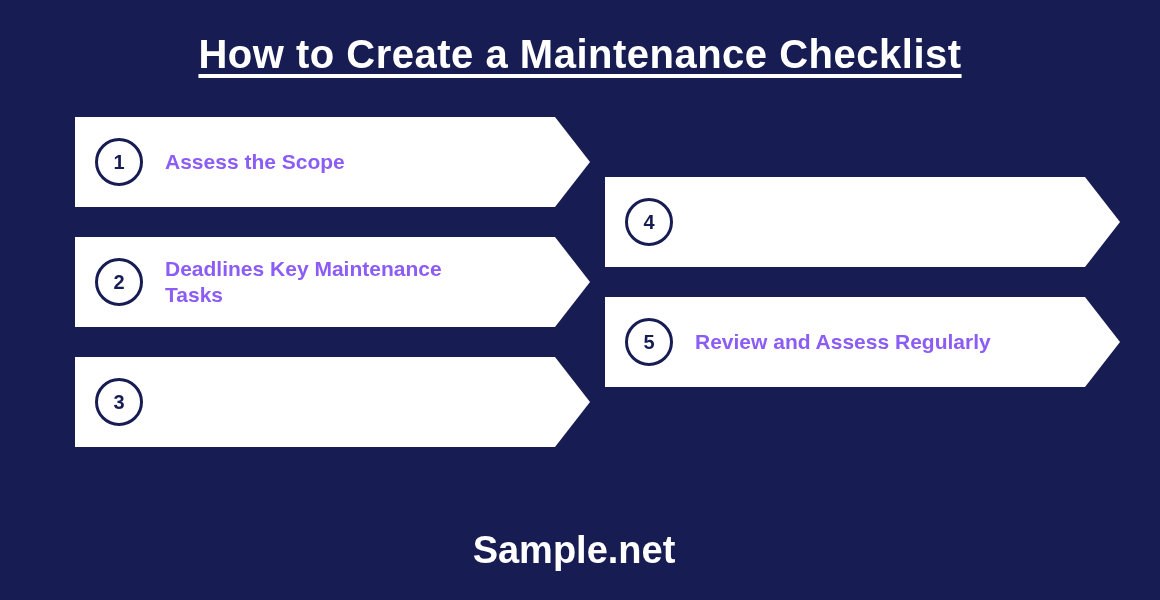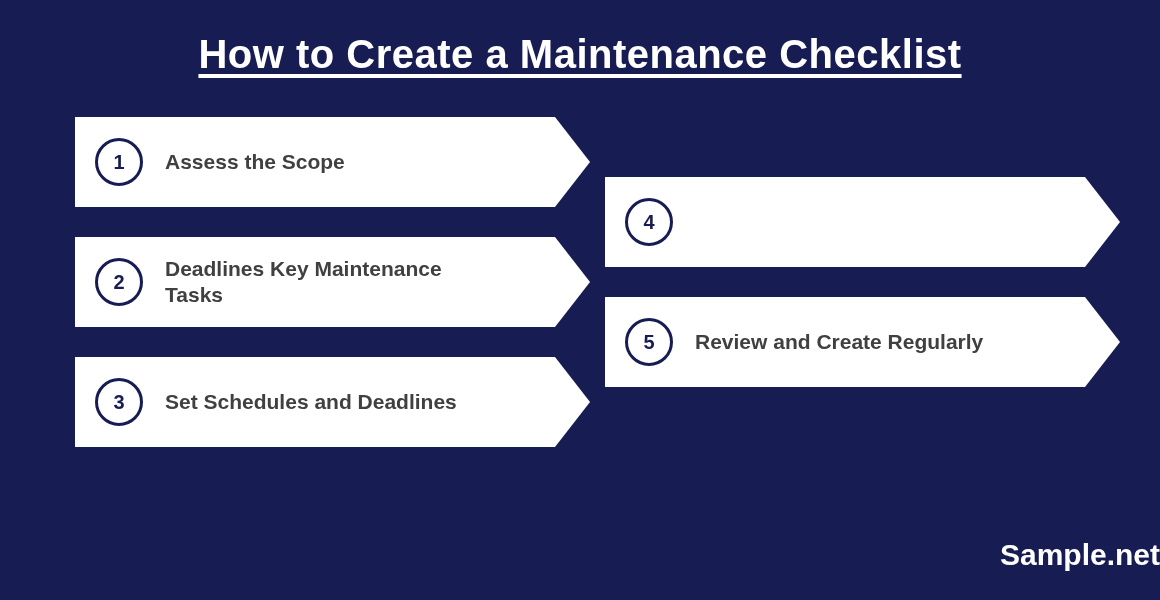--- a/index.html
+++ b/index.html
@@ -65,60 +65,59 @@
     border-radius: 50%;
     display: flex;
     align-items: center;
     justify-content: center;
     font-weight: 800;
     font-size: 20px;
     color: #171c53;
     margin-right: 22px;
   }
   .label {
-    color: #404040;
+    color: #8b5cf6;
     font-weight: 800;
     font-size: 21px;
     line-height: 1.25;
   }
   .footer {
     position: absolute;
     bottom: 28px;
     left: 0;
-    right: 0;
-    text-align: right;
+    right: 12px;
+    text-align: center;
     color: #ffffff;
-    font-size: 30px;
+    font-size: 38px;
     font-weight: 800;
   }
 </style>
 </head>
 <body>
 
 <h1 class="title">How to Create a Maintenance Checklist</h1>
 
 <div class="columns">
   <div class="col">
     <div class="step">
       <div class="badge">1</div>
       <div class="label">Assess the Scope</div>
     </div>
     <div class="step">
       <div class="badge">2</div>
       <div class="label">Deadlines Key Maintenance Tasks</div>
     </div>
     <div class="step">
       <div class="badge">3</div>
-      <div class="label">Set Schedules and Deadlines</div>
     </div>
   </div>
   <div class="col col-right">
     <div class="step">
       <div class="badge">4</div>
     </div>
     <div class="step">
       <div class="badge">5</div>
-      <div class="label">Review and Create Regularly</div>
+      <div class="label">Review and Assess Regularly</div>
     </div>
   </div>
 </div>
 
 <div class="footer">Sample.net</div>
 
 </body></html>

